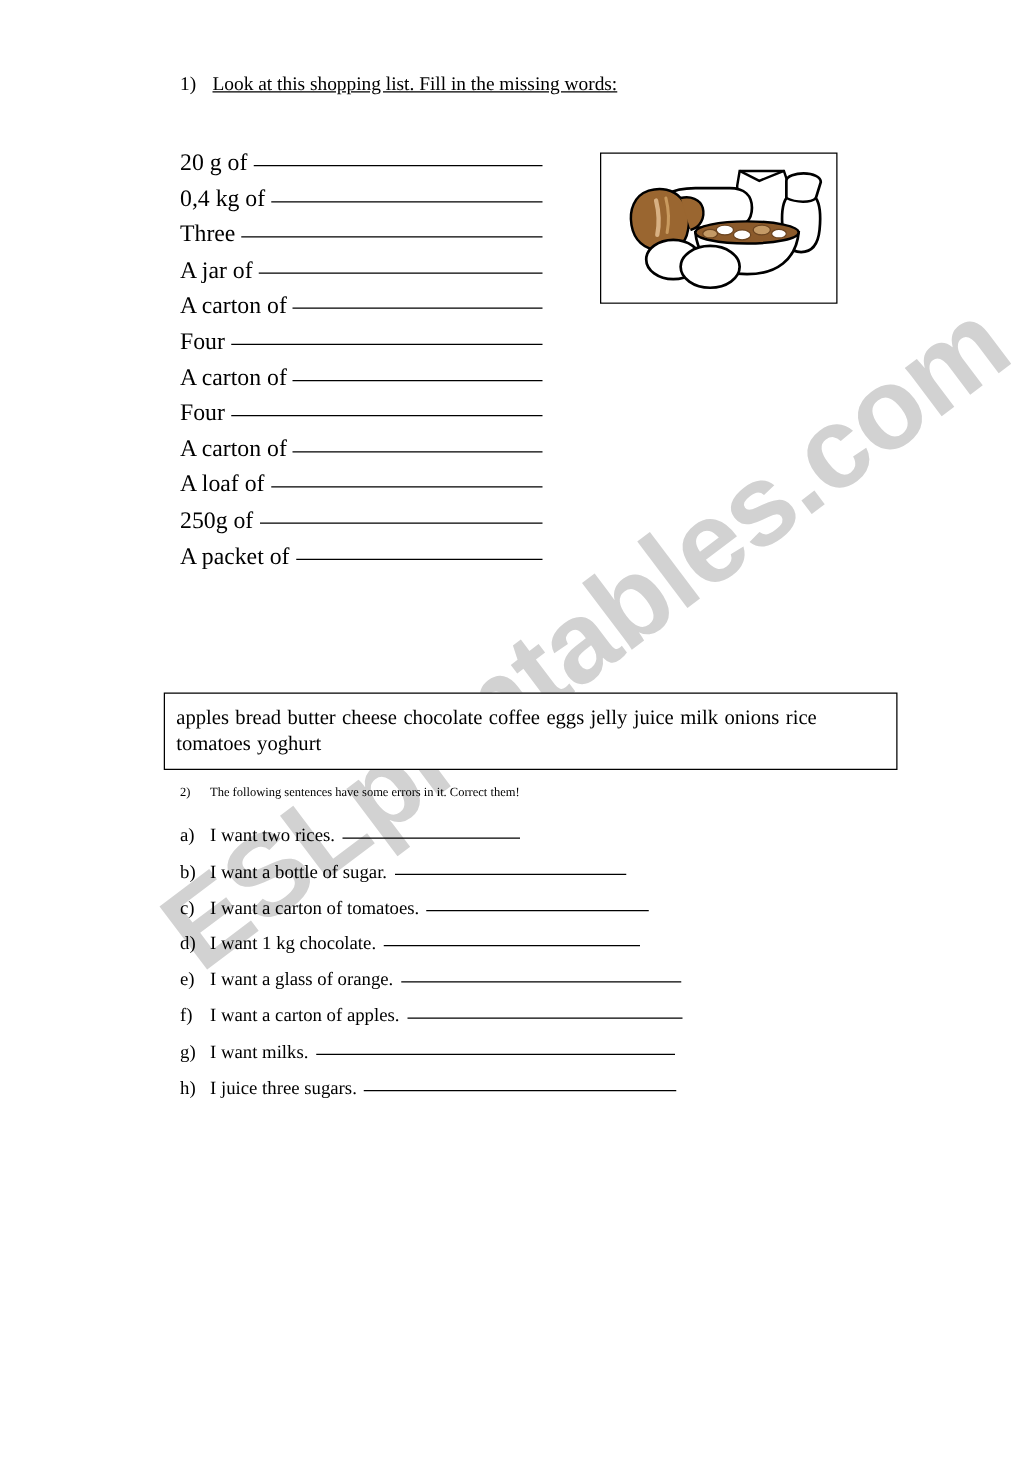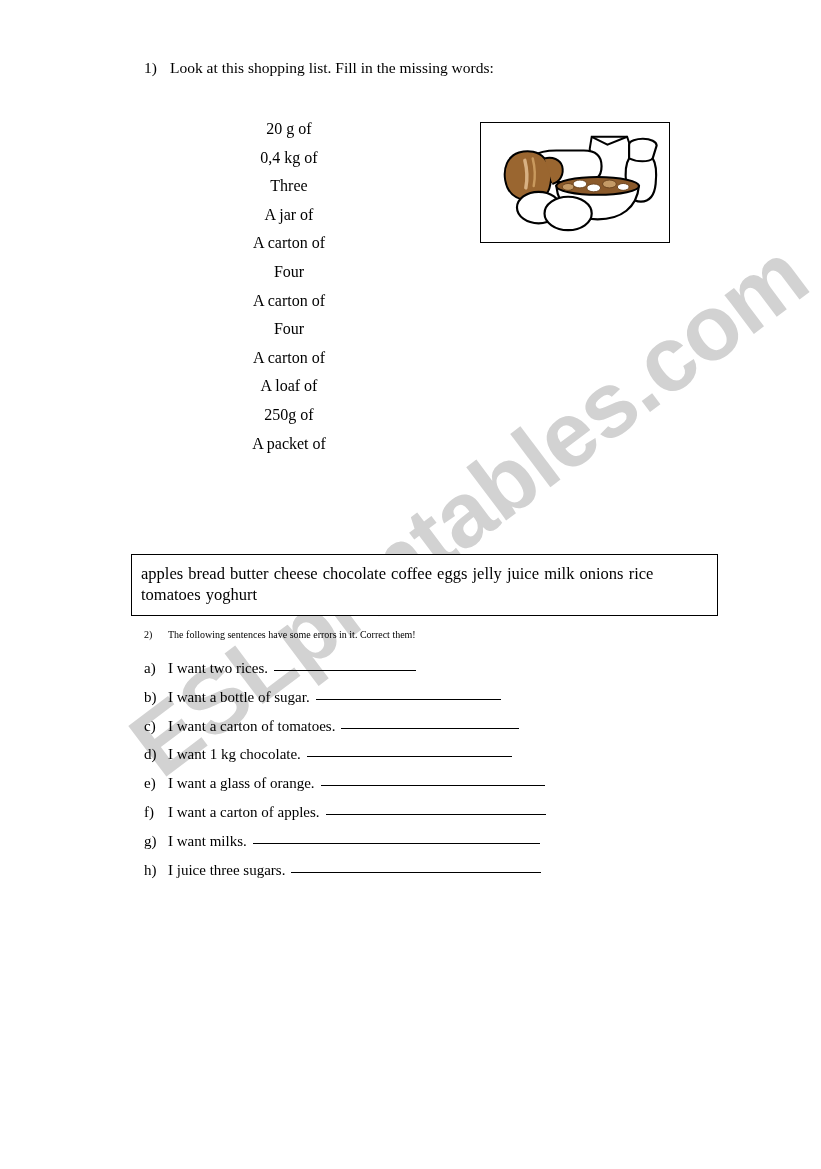--- a/index.html
+++ b/index.html
@@ -46,37 +46,37 @@
 
   .content { position: absolute; inset: 0; z-index: 2; }
 
   
   .ex1-heading {
     position: absolute;
     left: 144px;
     top: 59px;
     font-size: 15.5px;
     white-space: nowrap;
+    text-decoration: underline;
   }
   .ex1-heading .num { display: inline-block; width: 26px; }
 
   
   .shopping-list {
     position: absolute;
     left: 144px;
     top: 120px;
     width: 290px;
   }
   .list-row {
     display: flex;
-    align-items: center;
+    align-items: flex-start;
     height: 28.6px;
-    font-size: 16px;
-    white-space: nowrap;
-    flex-direction: column;
+    font-size: 19px;
+    white-space: nowrap;
   }
   .list-label { flex: 0 0 auto; }
   .list-blank {
     flex: 1 1 auto;
     border-bottom: 1.4px solid #000;
     margin-left: 5px;
     position: relative;
     top: -2px;
     height: 14px;
   }

